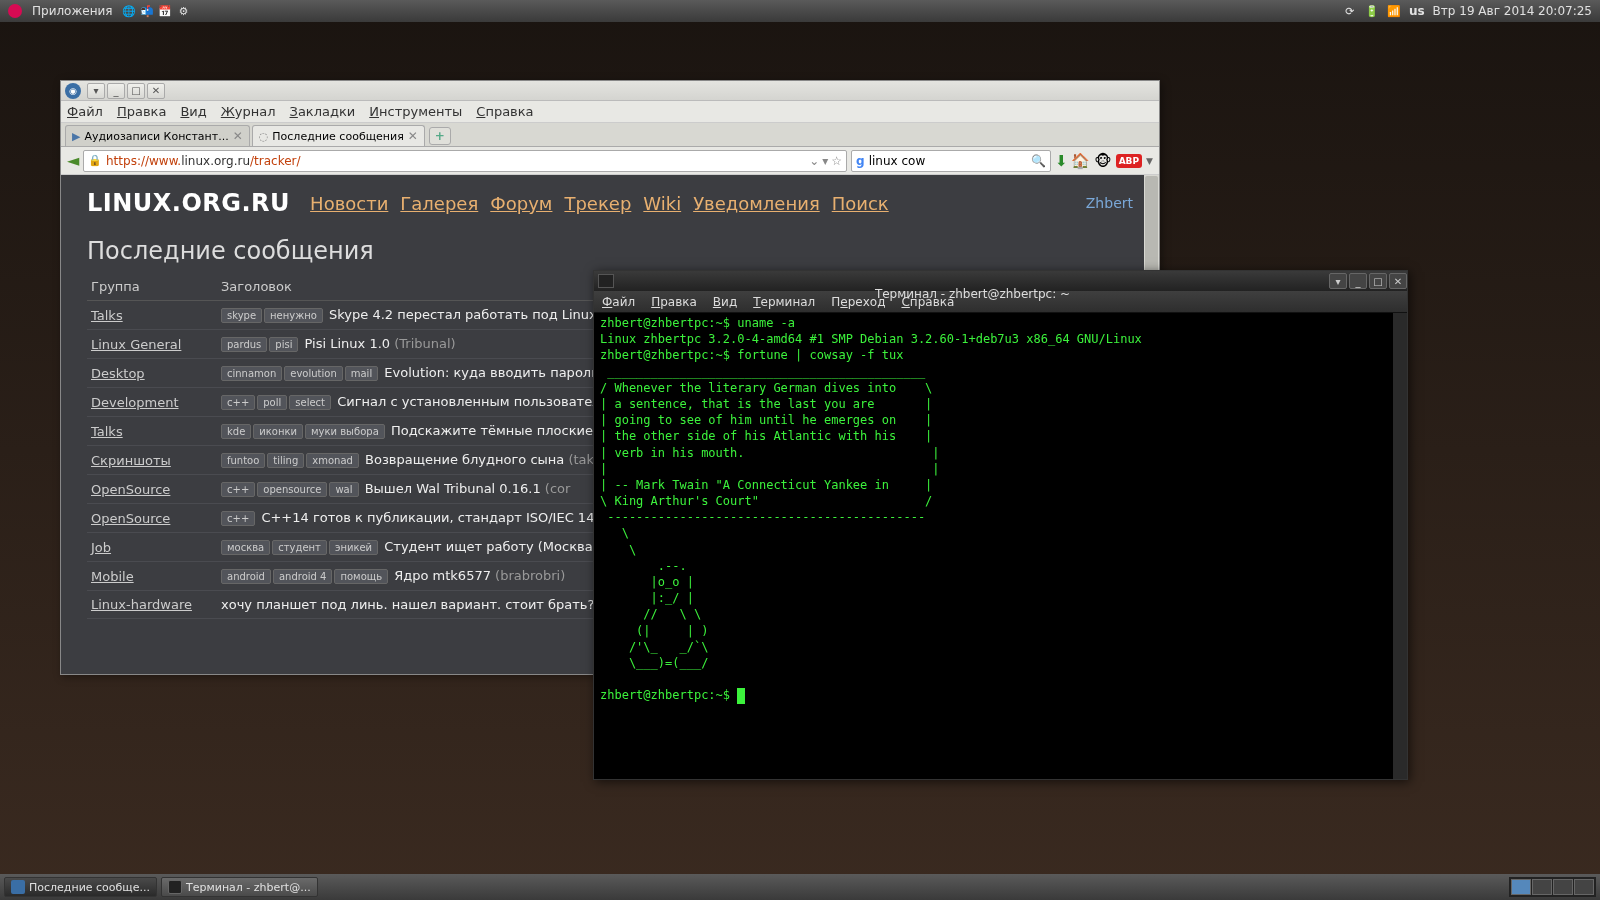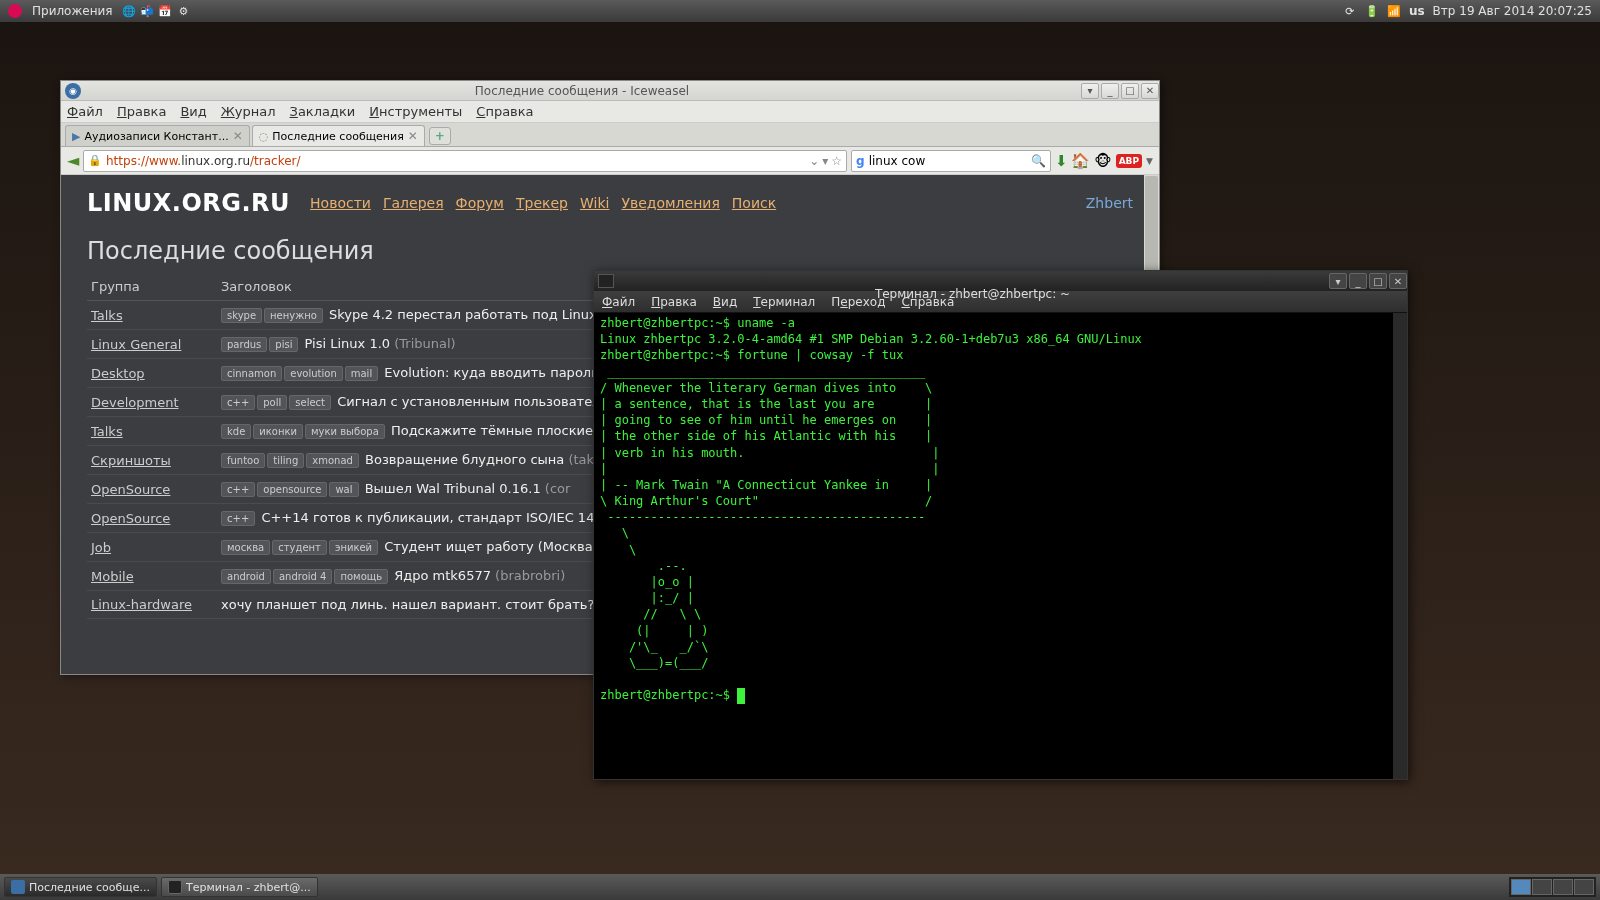--- a/index.html
+++ b/index.html
@@ -50,21 +50,21 @@
 .nav-icon { font-size: 15px; }
 .abp { background: #d22; color: #fff; font-size: 9px; font-weight: bold; padding: 2px 3px; border-radius: 3px; }
 
 .page { height: calc(100% - 94px); background: #3c3d41; color: #ccc; overflow: hidden; position: relative; }
 .page-scroll { position: absolute; right: 0; top: 0; bottom: 0; width: 15px; background: #d8d8d2; }
 .page-scroll-thumb { width: 13px; height: 120px; background: #b8b8b2; margin: 1px auto; border-radius: 2px; }
 
 .page-content { padding: 14px 26px; }
 .site-header { display: flex; align-items: center; gap: 20px; margin-bottom: 20px; }
 .site-logo { font-size: 24px; font-weight: bold; color: #fff; letter-spacing: 0.5px; }
-.site-nav { display: flex; gap: 12px; font-size: 14px; }
+.site-nav { display: flex; gap: 12px; font-size: 18px; }
 .site-nav a { color: #e8b070; text-decoration: underline; cursor: pointer; }
 .user-name { margin-left: auto; color: #7aa8d8; font-size: 14px; }
 
 .page-title { font-size: 24px; color: #ddd; font-weight: normal; margin-bottom: 8px; }
 .filter-row { display: flex; gap: 6px; justify-content: flex-end; margin-bottom: 10px; margin-top:-44px; }
 .filter-btn { background: #585a60; border: 1px solid #666; color: #ddd; padding: 4px 10px; font-size: 12px; border-radius: 3px; cursor: pointer; }
 .filter-btn.active { background: #888a90; color: #fff; }
 
 .forum-table { width: 100%; border-collapse: collapse; }
 .forum-table th { text-align: left; padding: 6px 4px; color: #ccc; font-weight: normal; font-size: 13px; border-bottom: 1px solid #555; }
@@ -105,21 +105,20 @@
     <span class="tray-icon">🔋</span>
     <span class="tray-icon">📶</span>
     <span style="font-weight:bold;">us</span>
     <span>Втр 19 Авг 2014 20:07:25</span>
   </div>
 </div>
 
 <div class="browser">
   <div class="titlebar">
     <span class="titlebar-icon">◉</span>
-    <span class="titlebar-title">Последние сообщения - Iceweasel</span>
     <span class="win-btn">▾</span>
     <span class="win-btn">_</span>
     <span class="win-btn">□</span>
     <span class="win-btn">✕</span>
   </div>
   <div class="menubar">
     <span><u>Ф</u>айл</span>
     <span><u>П</u>равка</span>
     <span><u>В</u>ид</span>
     <span><u>Ж</u>урнал</span>

